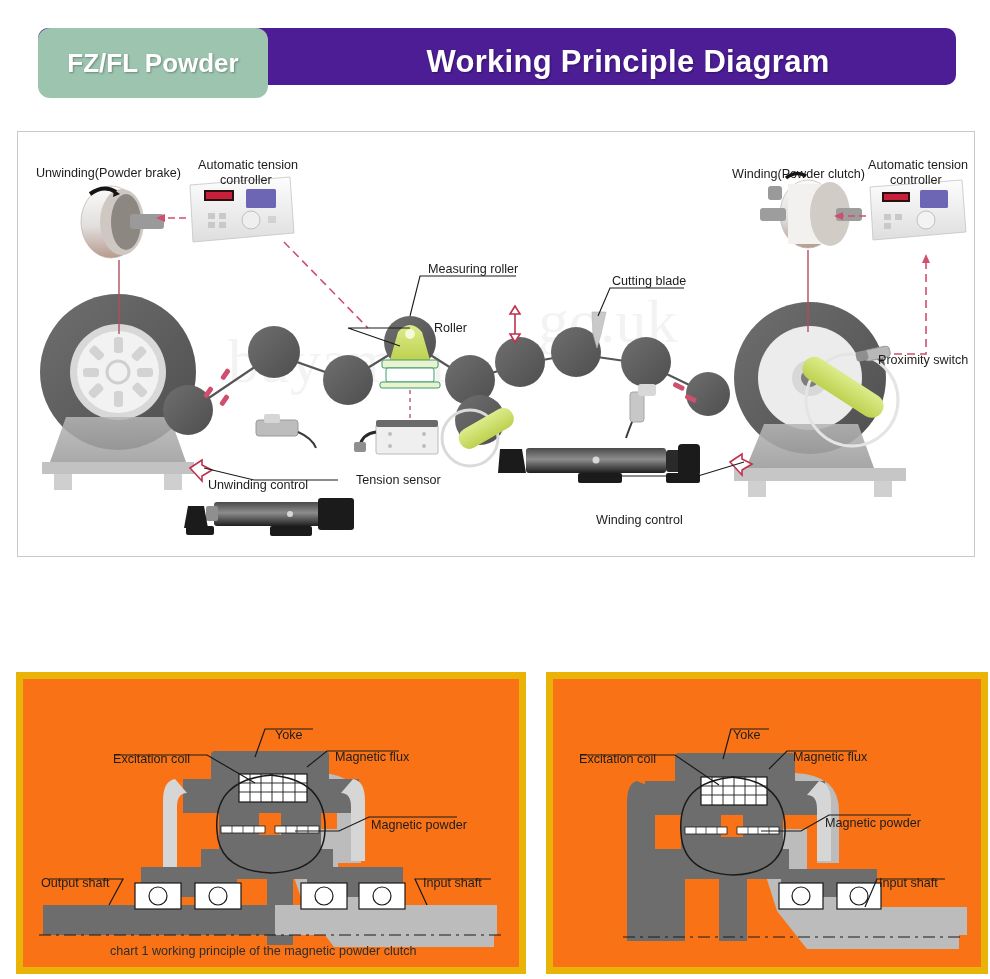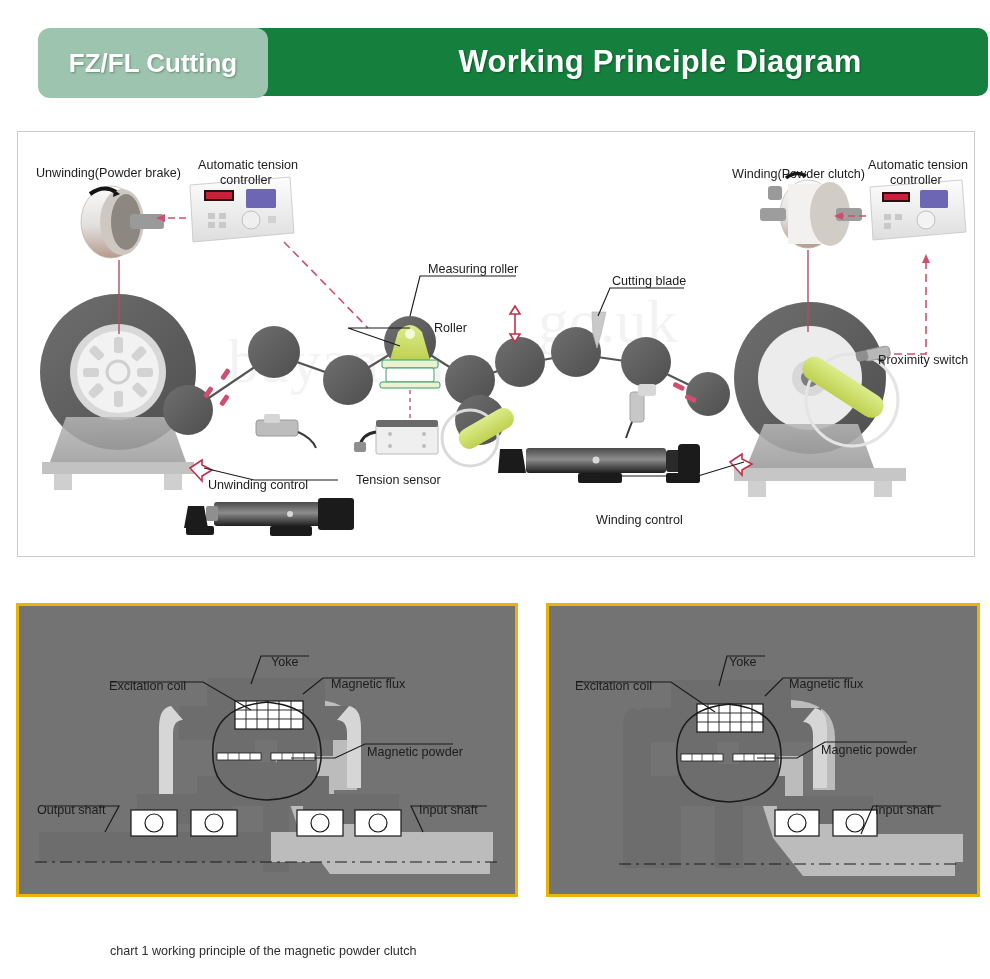--- a/index.html
+++ b/index.html
@@ -11,24 +11,23 @@
   }
   #page {
     position: relative;
     width: 990px; height: 979px;
     background: #ffffff;
   }
 
   
   #banner {
     position: absolute; left: 38px; top: 28px;
-    width: 918px; height: 68px;
-    background: #15803d;
+    width: 918px; height: 57px;
+    background: #4c1d95;
     border-radius: 10px;
-    margin-left: 32px;
   }
   #banner-title {
     position: absolute; left: 300px; top: 0;
     width: 580px; height: 68px;
     display: flex; align-items: center; justify-content: center;
     color: #ffffff;
     font-size: 31px; font-weight: bold;
     letter-spacing: 0.3px;
     text-shadow: 1px 1px 2px rgba(0,0,0,0.35);
     white-space: nowrap;
@@ -59,24 +58,24 @@
   #intro-paragraph {
     position: absolute; left: 18px; top: 588px;
     width: 954px;
     font-size: 14.6px;
     color: #3a3a3a;
     line-height: 1.5;
   }
 
   
   .chart-panel {
-    position: absolute; top: 603px;
+    position: absolute; top: 672px;
     height: 288px;
-    border: 3px solid #eab308;
-    background: #737373;
+    border: 7px solid #eab308;
+    background: #f97316;
     overflow: hidden;
   }
   #panel-clutch { left: 16px; width: 496px; }
   #panel-brake  { left: 546px; width: 428px; }
   .panel-svg { position:absolute; left:0; top:0; }
 
   .chart-caption {
     position: absolute; top: 944px;
     font-size: 12.6px;
     color: #2d2d2d;
@@ -88,21 +87,21 @@
   .lbl { font-family:"Liberation Sans", sans-serif; fill:#1c1c1c; }
 </style>
 </head>
 <body>
 
 <div id="page">
 
   <div id="banner">
     <div id="banner-title">Working Principle Diagram</div>
   </div>
-  <div id="series-tab">FZ/FL Cutting</div>
+  <div id="series-tab">FZ/FL Powder</div>
 
   <div id="main-frame">
     <svg id="main-svg" width="954" height="422" viewBox="0 0 954 422">
       <defs>
         <linearGradient id="gMachine" x1="0" y1="0" x2="0" y2="1">
           <stop offset="0%" stop-color="#b6b6b6"></stop>
             <stop offset="100%" stop-color="#9a9a9a"></stop>
         </linearGradient>
         <linearGradient id="gDrum" x1="0" y1="0" x2="1" y2="1">
           <stop offset="0%" stop-color="#6f6f6f"></stop>

